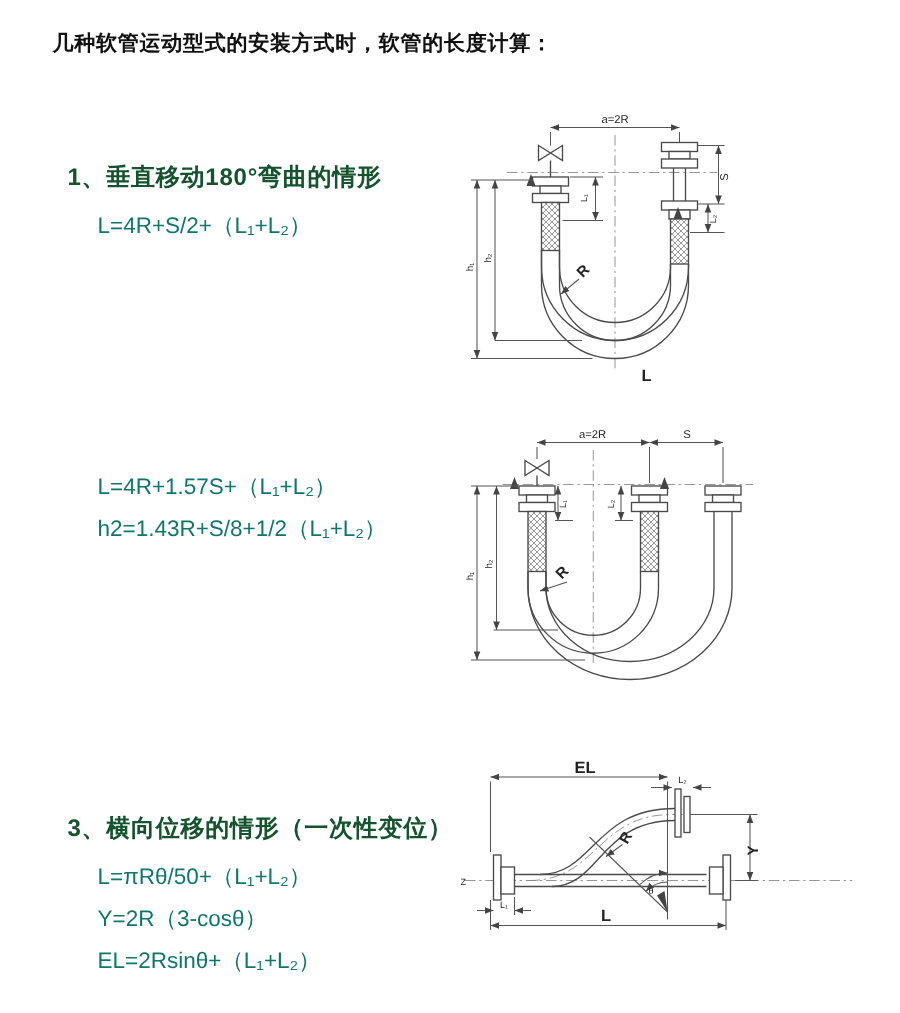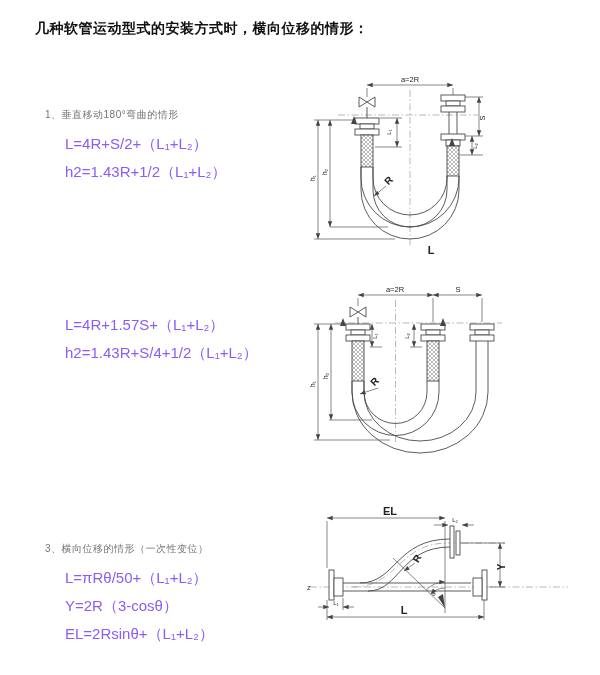--- a/index.html
+++ b/index.html
@@ -5,23 +5,23 @@
   html,body { margin:0; padding:0; background:#ffffff; }
   .page {
     position:relative; width:600px; height:675px; background:#ffffff;
     font-family:"Liberation Sans", sans-serif; color:#1a1a1a; overflow:hidden;
   }
   .title {
     position:absolute; left:35px; top:20px; font-size:14px; font-weight:bold;
     letter-spacing:0.5px; color:#111;
   }
   .sec { position:absolute; left:45px; width:270px; }
-  .sec-heading { font-size:10px; font-weight:normal; color:#737373; letter-spacing:0.5px; }
+  .sec-heading { font-size:16px; font-weight:bold; color:#14532d; letter-spacing:0.5px; }
   .formulas { margin-top:8px; padding-left:20px; }
-  .formula { font-size:15px; line-height:28px; color:#8b5cf6; white-space:nowrap; }
+  .formula { font-size:15px; line-height:28px; color:#0f766e; white-space:nowrap; }
   svg { position:absolute; overflow:visible; }
   svg text { font-family:"Liberation Sans", sans-serif; fill:#222; }
   .ln  { stroke:#4a4a4a; stroke-width:0.9; fill:none; }
   .dim { stroke:#555; stroke-width:0.7; fill:none; }
   .cl  { stroke:#8a8a8a; stroke-width:0.6; fill:none; stroke-dasharray:7 2.5 1.5 2.5; }
   .fit { fill:#ffffff; stroke:#4a4a4a; stroke-width:0.9; }
   .braid { fill:url(#braid); stroke:#4a4a4a; stroke-width:0.9; }
   .arrowfill { fill:#444; stroke:none; }
   .t8 { font-size:7.5px; }
   .t7 { font-size:6.5px; }
@@ -40,34 +40,33 @@
       <marker id="ar" viewBox="0 0 10 10" refX="9" refY="5" markerWidth="9" markerHeight="9" orient="auto-start-reverse">
         <path d="M0 1.5 L9 5 L0 8.5 z" fill="#444"></path>
       </marker>
       <pattern id="braid" width="4" height="4" patternUnits="userSpaceOnUse">
         <rect width="4" height="4" fill="#ffffff"></rect>
         <path d="M0 0 L4 4 M4 0 L0 4" stroke="#777" stroke-width="0.5"></path>
       </pattern>
     </defs>
   </svg>
 
-  <div class="title">几种软管运动型式的安装方式时，横向位移的情形：</div>
+  <div class="title">几种软管运动型式的安装方式时，软管的长度计算：</div>
 
   <div class="sec" style="top:108px">
     <div class="sec-heading">1、垂直移动180°弯曲的情形</div>
     <div class="formulas">
       <div class="formula">L=4R+S/2+（L₁+L₂）</div>
-      <div class="formula">h2=1.43R+1/2（L₁+L₂）</div>
     </div>
   </div>
 
   <div class="sec" style="top:303px">
     <div class="formulas">
       <div class="formula">L=4R+1.57S+（L₁+L₂）</div>
-      <div class="formula">h2=1.43R+S/4+1/2（L₁+L₂）</div>
+      <div class="formula">h2=1.43R+S/8+1/2（L₁+L₂）</div>
     </div>
   </div>
 
   <div class="sec" style="top:542px">
     <div class="sec-heading">3、横向位移的情形（一次性变位）</div>
     <div class="formulas">
       <div class="formula">L=πRθ/50+（L₁+L₂）</div>
       <div class="formula">Y=2R（3-cosθ）</div>
       <div class="formula">EL=2Rsinθ+（L₁+L₂）</div>
     </div>

